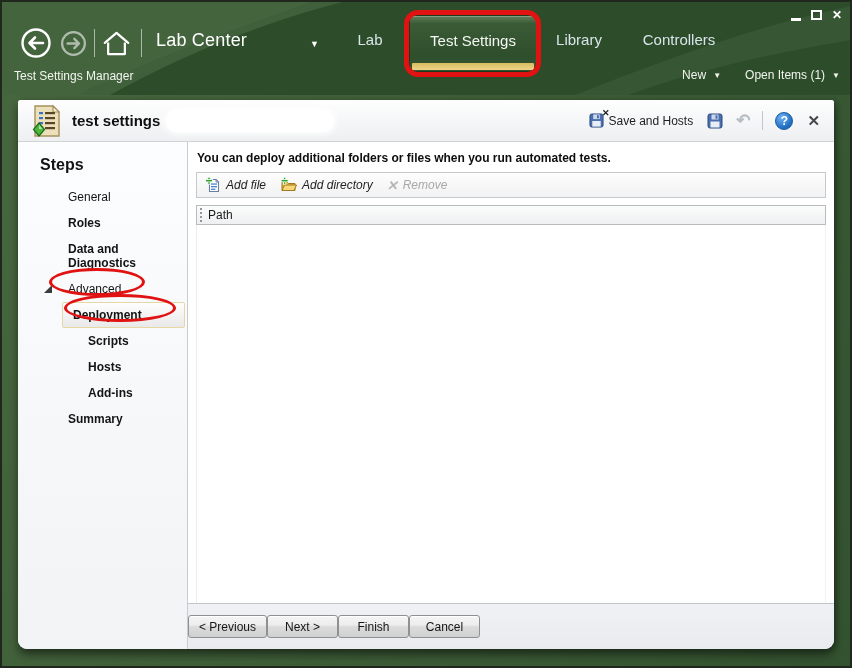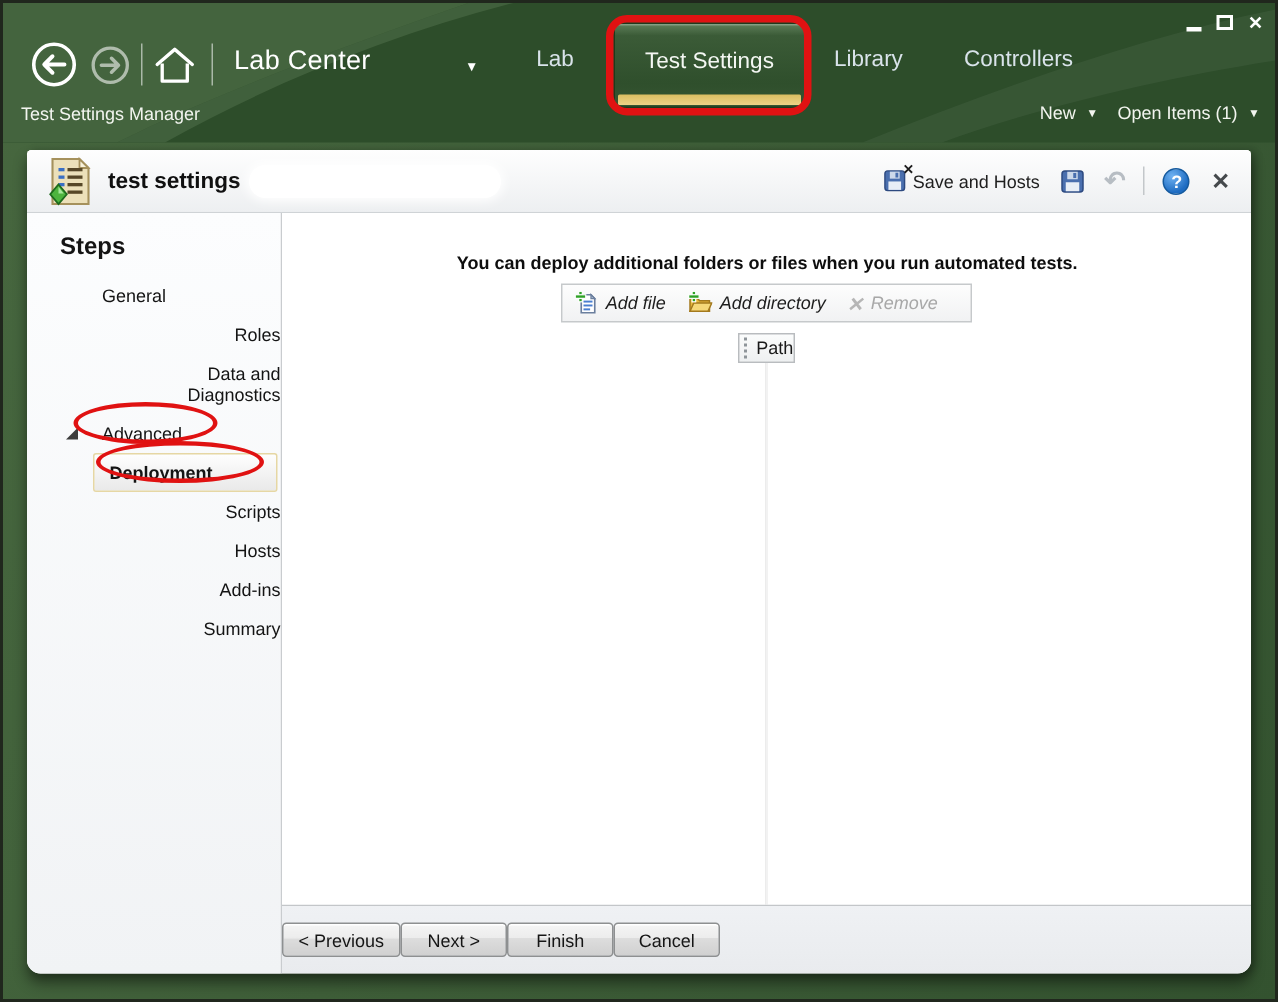--- a/index.html
+++ b/index.html
@@ -37,21 +37,21 @@
   .tab-selected .txt { font-size:15px; color:#f4f7f3; margin-top:-6px; }
   .tab-selected .goldbar { position:absolute; left:2px; right:2px; bottom:1px; height:7px;
       background:linear-gradient(180deg,#d9bd61,#eed387); border-radius:1px; }
 
   .wc { position:absolute; top:7px; right:10px; display:flex; gap:10px; align-items:center; height:16px; z-index:5; }
   .wc .mini { width:10px; height:3px; background:#fff; align-self:flex-end; margin-bottom:2px; cursor:pointer; }
   .wc .maxi { width:11px; height:10px; border:2px solid #fff; cursor:pointer; }
   .wc .clos { color:#fff; font-size:12px; font-weight:bold; line-height:14px; cursor:pointer; }
 
   .subtitle { position:absolute; left:14px; top:69px; font-size:12px; color:#f2f5ef; }
-  .chrome-menus { position:absolute; right:12px; top:68px; display:flex; gap:13px; align-items:flex-end; font-size:12px; color:#f2f5ef; }
+  .chrome-menus { position:absolute; right:12px; top:68px; display:flex; gap:24px; align-items:flex-end; font-size:12px; color:#f2f5ef; }
   .chrome-menus .menu { display:flex; align-items:center; gap:7px; cursor:pointer; }
   .chrome-menus .caret { font-size:8px; }
 
   
   .panel { position:absolute; left:18px; top:100px; width:816px; height:549px; background:#fff;
       border-radius:3px 3px 9px 9px; box-shadow:0 6px 9px rgba(0,0,0,.45), 3px 0 5px rgba(0,0,0,.18);
       display:flex; flex-direction:column; z-index:2; }
 
   .panel-header { flex:0 0 42px; background:linear-gradient(#fefefe,#edeff1); border-bottom:1px solid #cfd3d6;
       border-radius:3px 3px 0 0; display:flex; align-items:center; padding:0 14px; }
@@ -72,29 +72,29 @@
       border:1px solid #155a9e; cursor:pointer; }
   .act-close { margin-left:14px; font-size:15px; font-weight:bold; color:#45494c; cursor:pointer; }
 
   .panel-body { flex:1; display:flex; min-height:0; }
   .sidebar { width:169px; background:linear-gradient(180deg,#fcfdfe,#f1f3f5); padding-top:12px; border-radius:0 0 0 9px; position:relative; }
   .vsep { width:1px; background:#c9cccf; }
 
   .steps-head { font-size:16px; font-weight:bold; color:#141414; padding:2px 0 10px 22px; }
   .step { position:relative; font-size:12px; color:#141414; padding:6px 0 6px 50px; line-height:14px; cursor:pointer; }
   .step span { display:inline-block; max-width:94px; }
-  .step.b { font-weight:normal;text-align:right; }
+  .step.b { font-weight:bold; }
   .step.lvl2 { padding-left:70px; }
   .step.sel { margin:0 2px 0 44px; padding:5px 0 5px 10px; background:linear-gradient(#fefefe,#e9e9e9);
       border:1px solid #e6d7a4; border-radius:2px;font-weight:bold; }
   .expander { position:absolute; left:26px; top:9px; width:0; height:0;
       border-left:8px solid transparent; border-bottom:8px solid #3c3c3c; }
 
   .content-col { flex:1; display:flex; flex-direction:column; min-width:0; }
-  .content { flex:1; padding:25px 8px 0 8px; display:flex; flex-direction:column; min-height:0;align-items:center; }
+  .content { flex:1; padding:8px 8px 0 8px; display:flex; flex-direction:column; min-height:0; }
   .instruction { font-size:12px; font-weight:bold; color:#0e0e0e; margin:1px 0 7px 1px; }
 
   .toolbar { flex:0 0 26px; border:1px solid #c6c9cb; background:linear-gradient(#fdfdfd,#f1f2f3);
       display:flex; align-items:center; padding:0 8px; font-size:12px; color:#1e1e1e;font-style:italic; }
   .tb-item { display:flex; align-items:center; gap:5px; margin-right:14px; cursor:pointer; }
   .tb-item.disabled { color:#a8a8a8; cursor:default; }
   .tb-x { font-size:13px; color:#b6b6b6; font-weight:bold; }
 
   .grid-header { flex:0 0 20px; margin-top:7px; border:1px solid #b9bcbf; background:linear-gradient(#fbfcfc,#eef0f1);
       display:flex; align-items:center; font-size:12px; color:#1a1a1a; cursor:pointer; }

